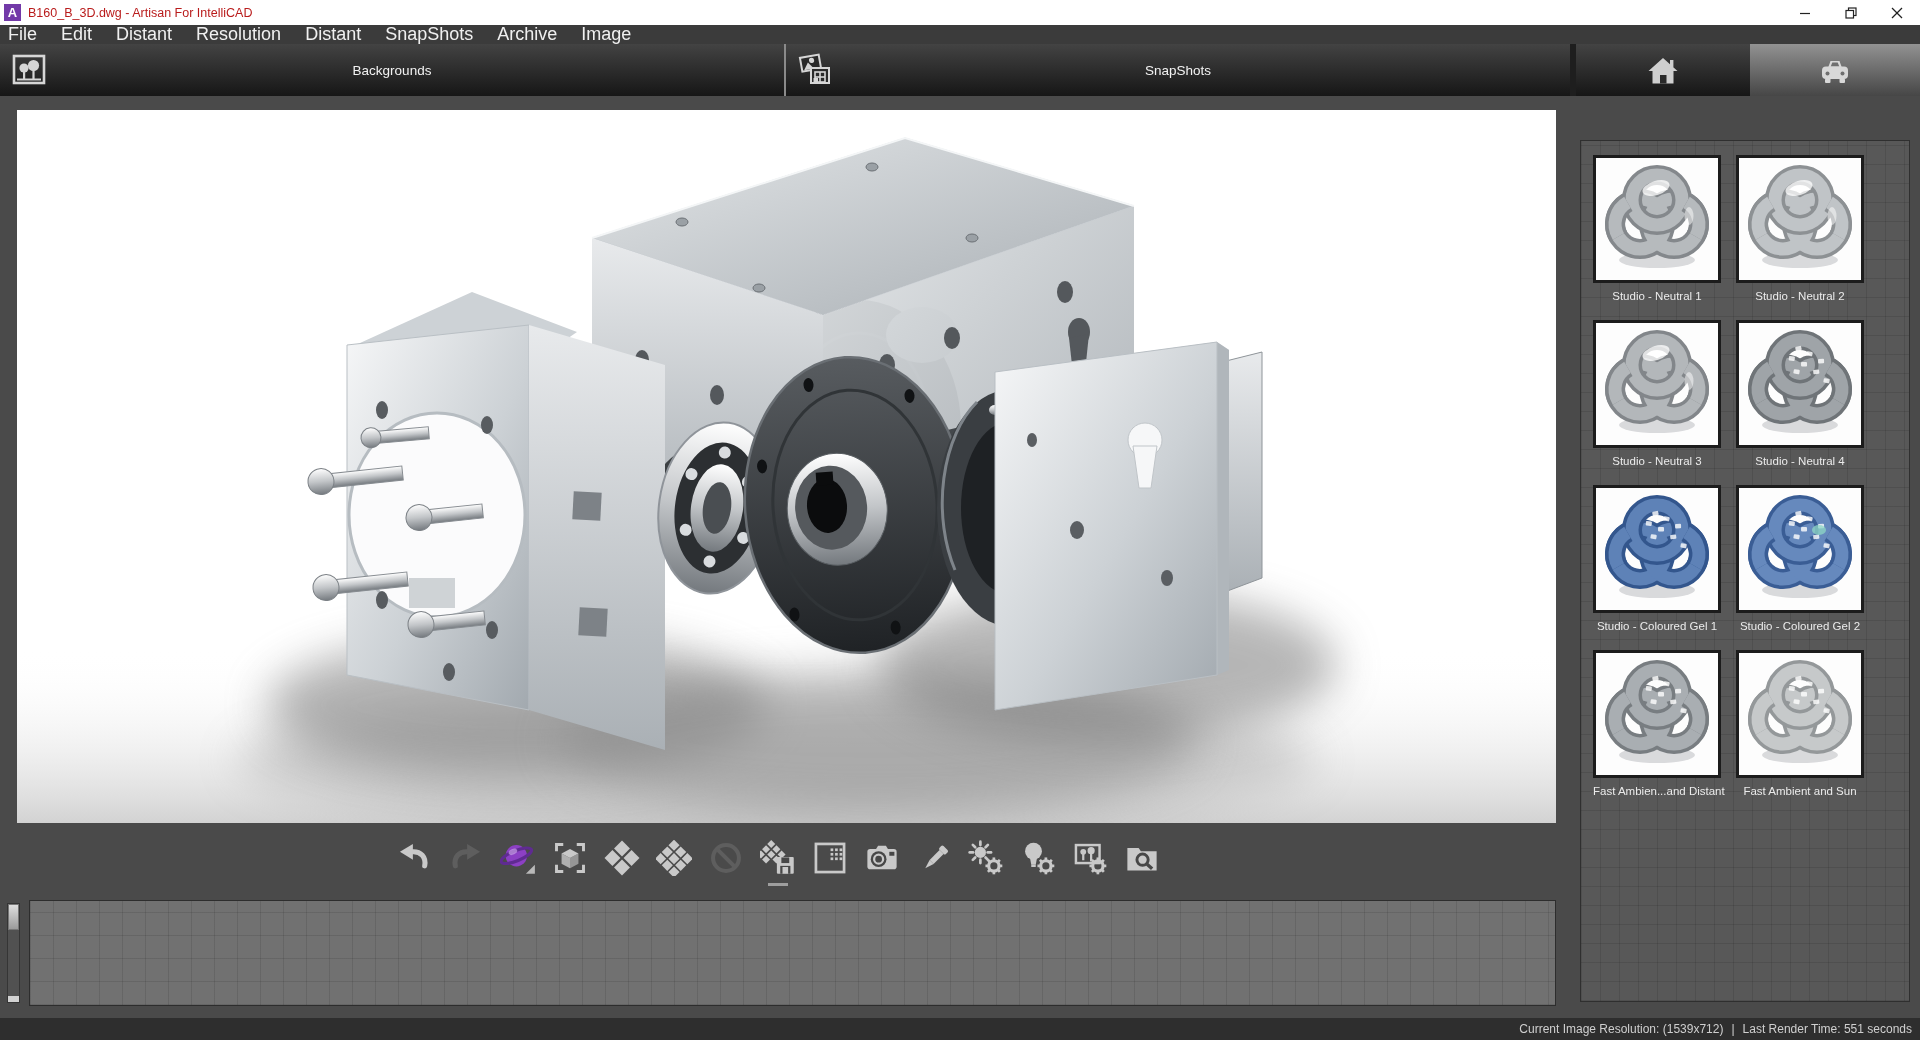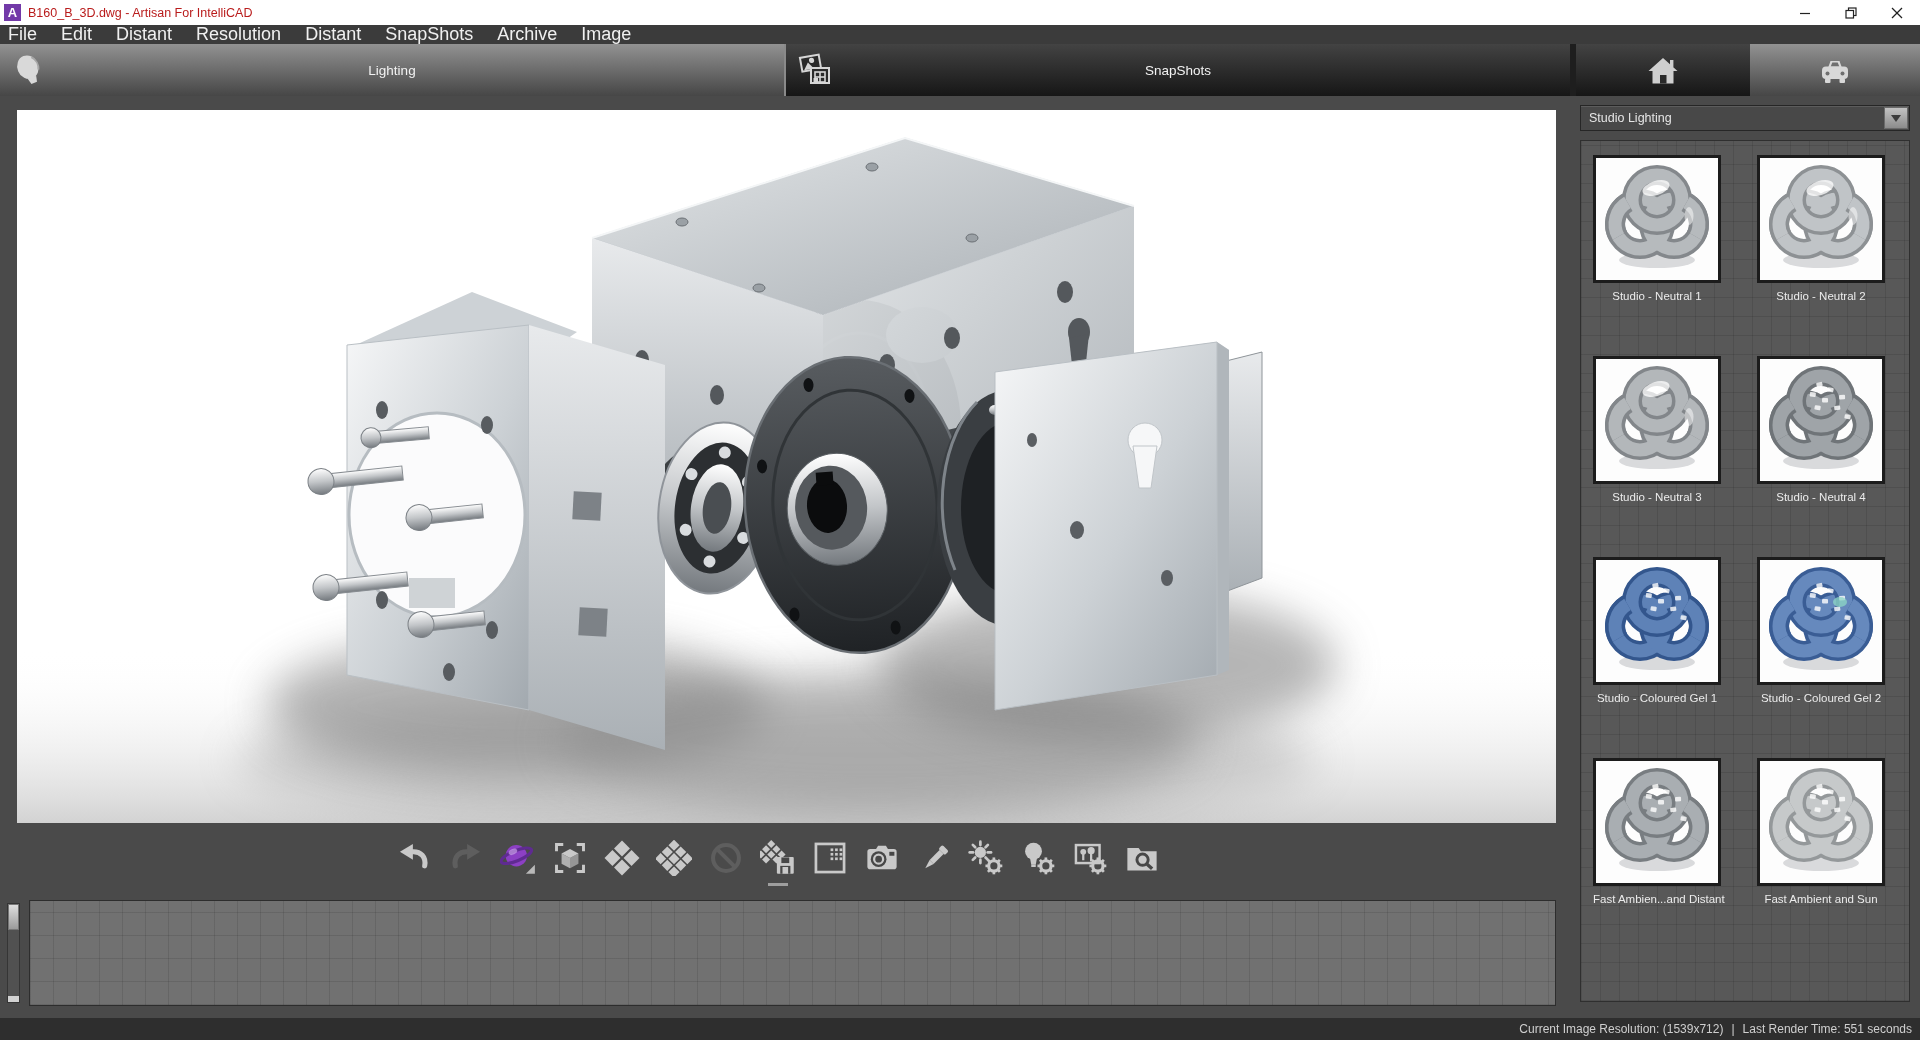--- a/index.html
+++ b/index.html
@@ -66,21 +66,21 @@
   .preset-dd .val { color:#e6e6e6; font-size:12.5px; padding-left:8px; flex:1; }
   .dd-btn { width:24px; height:22px; margin-right:1px; background:linear-gradient(#c2c2c2,#8c8c8c);
             border:1px solid #6a6a6a; display:flex; align-items:center; justify-content:center; }
   .dd-btn::after { content:""; width:0; height:0; border:5px solid transparent; border-top:7px solid #3c3c3c; margin-top:6px; }
   .thumb-panel { position:absolute; left:0; top:35px; width:330px; height:862px;
                  background-color:#585858; border:1px solid #2f2f2f;
                  background-image:
                    repeating-linear-gradient(0deg, rgba(0,0,0,0.10) 0 1px, transparent 1px 19px),
                    repeating-linear-gradient(90deg, rgba(0,0,0,0.10) 0 1px, transparent 1px 19px);
                  padding:14px 0 0 12px; }
-  .thumb-grid { display:grid; grid-template-columns:128px 128px; column-gap:15px; row-gap:0;gap:36px; }
+  .thumb-grid { display:grid; grid-template-columns:128px 128px; column-gap:15px; row-gap:0; }
   .thumb-cell { width:128px; margin-bottom:18px; }
   .thumb-img { width:128px; height:128px; background:#fdfdfd; border:3px solid #1c1c1c; }
   .thumb-img svg { display:block; width:122px; height:122px; }
   .thumb-label { margin-top:7px; text-align:center; color:#ebebeb; font-size:11.5px; white-space:nowrap; }
 
   
   .statusbar { height:22px; background:#2e2e2e; display:flex; align-items:center;
                justify-content:flex-end; gap:8px; padding-right:8px; }
   .statusbar span { color:#cfcfcf; font-size:12px; }
 </style>
@@ -116,31 +116,32 @@
     <span class="menu-item">Edit</span>
     <span class="menu-item">Distant</span>
     <span class="menu-item">Resolution</span>
     <span class="menu-item">Distant</span>
     <span class="menu-item">SnapShots</span>
     <span class="menu-item">Archive</span>
     <span class="menu-item">Image</span>
   </nav>
 
 <div class="tabbar">
-  <div class="tab selected">
+  <div class="tab">
     <span class="tab-icon">
       <svg viewBox="0 0 40 40">
-        <g transform="rotate(-22 20 20)">
-          <ellipse cx="20" cy="17" rx="10.5" ry="12" fill="#d9d9d9"></ellipse>
-          <path d="M27 9a10.5 12 0 0 1 2 14" fill="none" stroke="#a7a7a7" stroke-width="2"></path>
-          <polygon points="15.5,28 24.5,28 23,34 17,34" fill="#d9d9d9"></polygon>
-        </g>
+        <rect x="5" y="6" width="30" height="27" fill="none" stroke="#d6d6d6" stroke-width="2.6"></rect>
+        <circle cx="15" cy="18" r="4.6" fill="#d6d6d6"></circle>
+          <rect x="14" y="21" width="2.2" height="8" fill="#d6d6d6"></rect>
+        <circle cx="24.5" cy="15.5" r="5.6" fill="#d6d6d6"></circle>
+          <rect x="23.4" y="19" width="2.2" height="10" fill="#d6d6d6"></rect>
+        <line x1="8" y1="29.5" x2="32" y2="29.5" stroke="#d6d6d6" stroke-width="2"></line>
       </svg>
     </span>
-    <span class="tab-label">Lighting</span>
+    <span class="tab-label">Backgrounds</span>
   </div>
   <div class="tab">
     <span class="tab-icon">
       <svg viewBox="0 0 40 40">
         <g transform="rotate(-10 16 13)">
           <rect x="5" y="5" width="21" height="16" fill="#d6d6d6"></rect>
           <rect x="7" y="7" width="17" height="12" fill="#2a2a2a"></rect>
           <circle cx="17" cy="10.5" r="2.6" fill="#d6d6d6"></circle>
           <polygon points="8,19 13,12 18,19" fill="#d6d6d6"></polygon>
         </g>
@@ -550,24 +551,20 @@
       </div>
     </div>
 
   <div class="bottom-panel"></div>
   <div class="v-slider">
     <div class="handle"></div>
     <div class="cap"></div>
   </div>
 
   <div class="sidebar">
-    <div class="preset-dd">
-      <span class="val">Studio Lighting</span>
-      <span class="dd-btn"></span>
-    </div>
     <div class="thumb-panel">
       <div class="thumb-grid" id="thumbGrid">
           <div class="thumb-cell">
             <div class="thumb-img">
               <svg viewBox="0 0 122 122">
     <rect width="122" height="122" fill="#fdfdfd"></rect>
     <ellipse cx="61" cy="102" rx="38" ry="8" fill="#70757a" opacity="0.25"></ellipse>
     <g fill="none">
       <circle cx="44" cy="66" r="25" stroke="#84888c" stroke-width="20"></circle>
       <circle cx="78" cy="66" r="25" stroke="#84888c" stroke-width="20"></circle>

